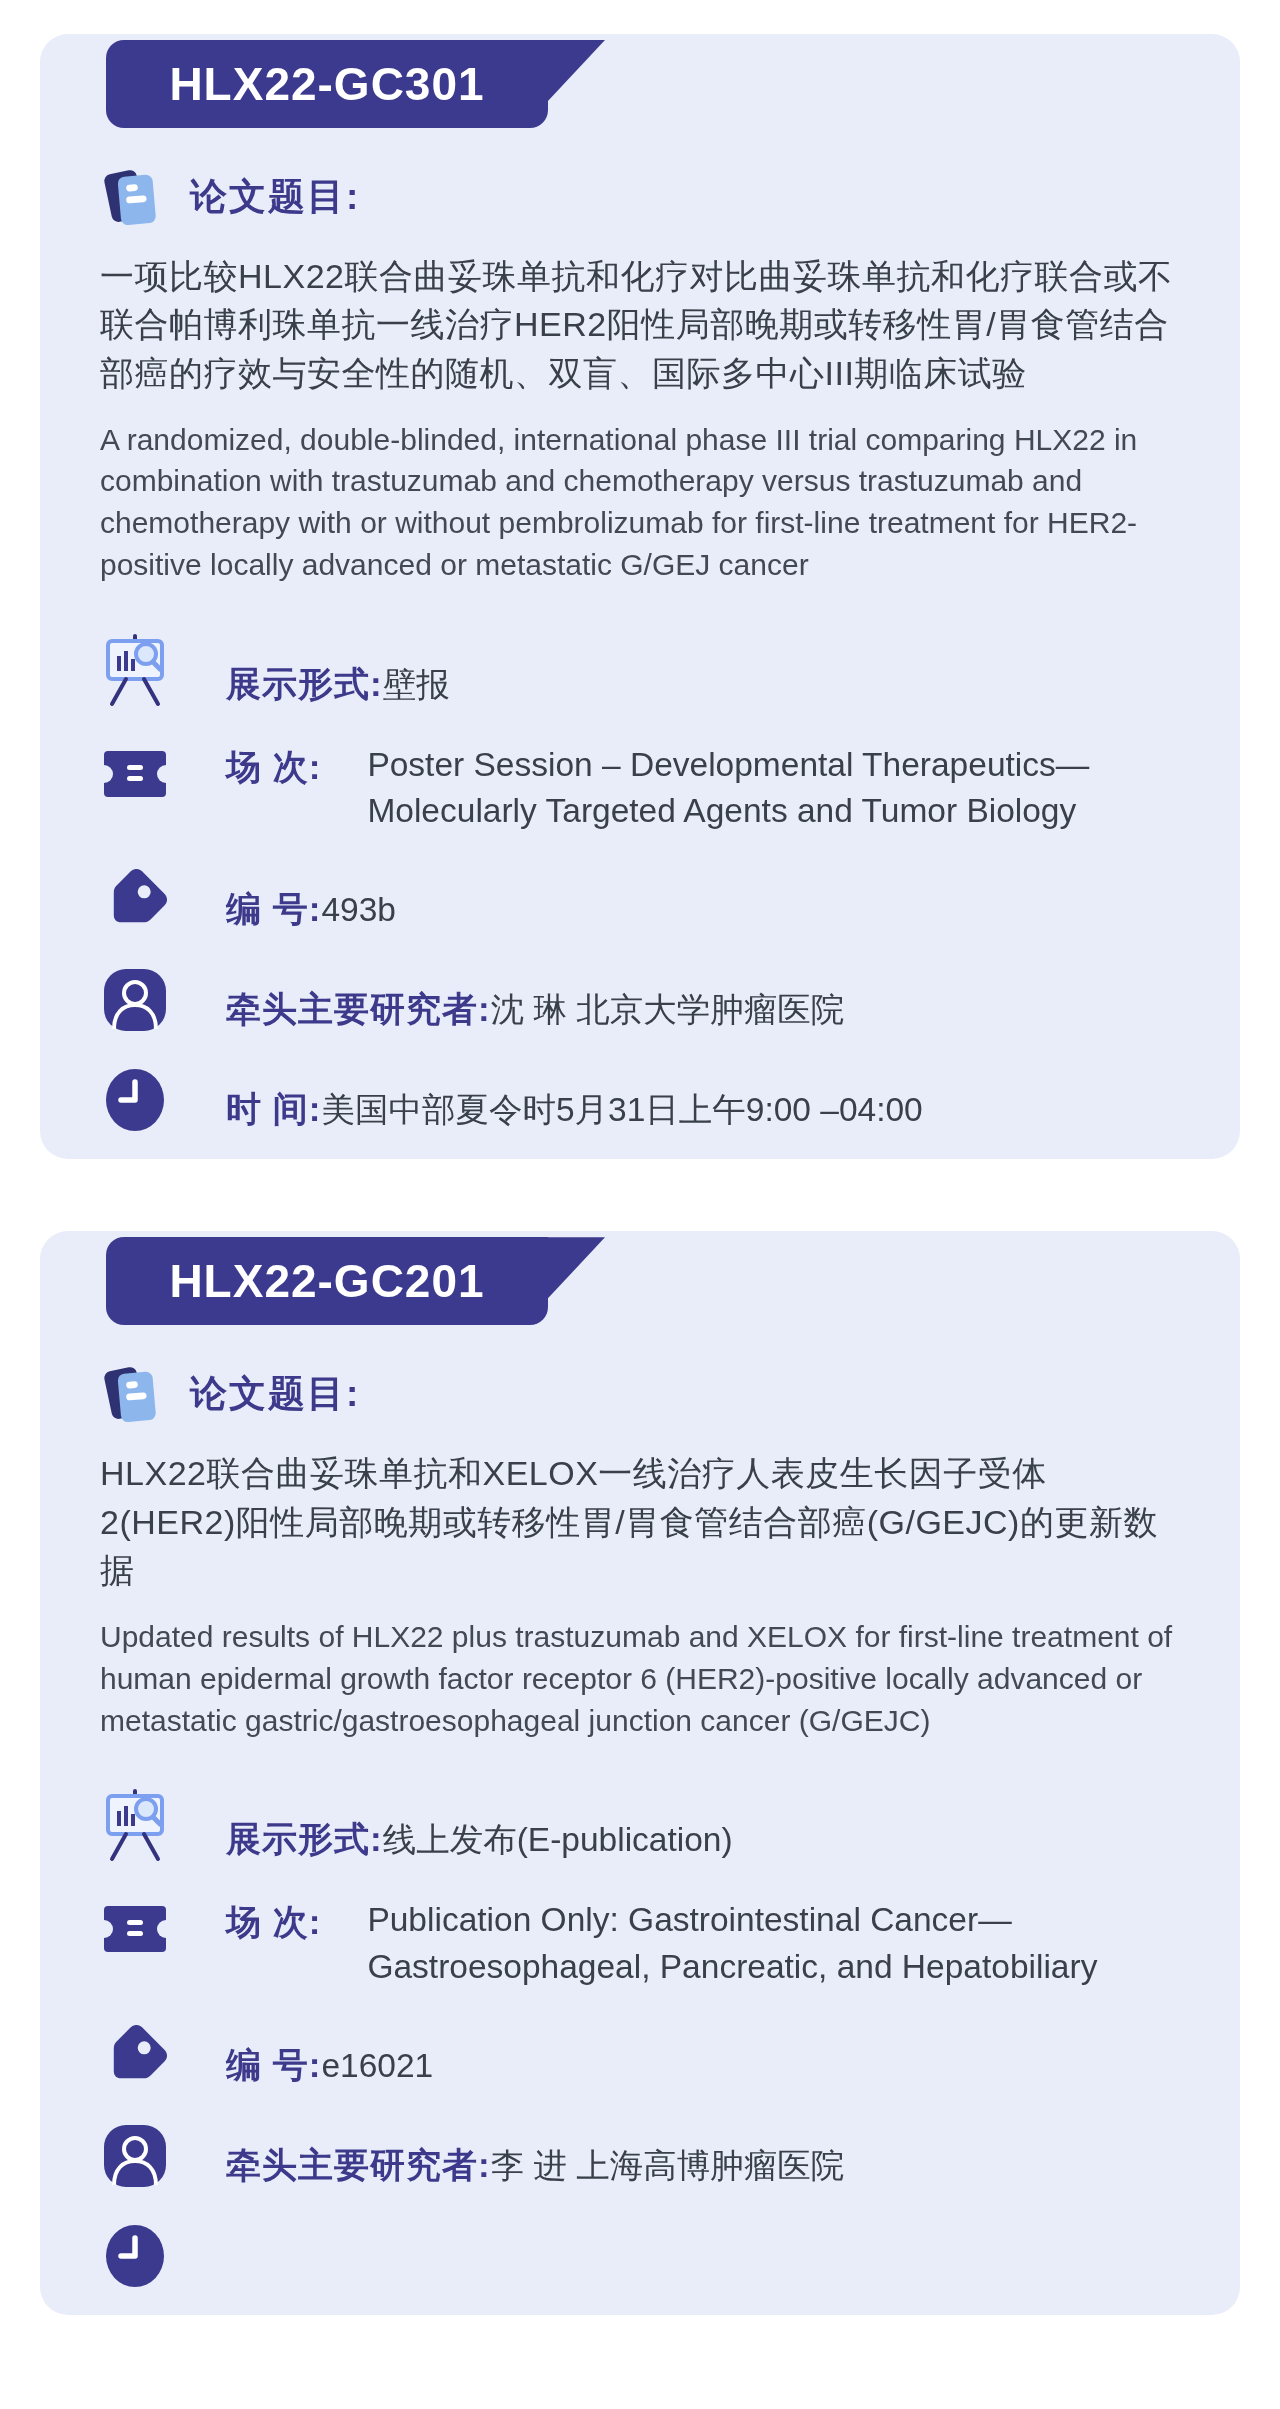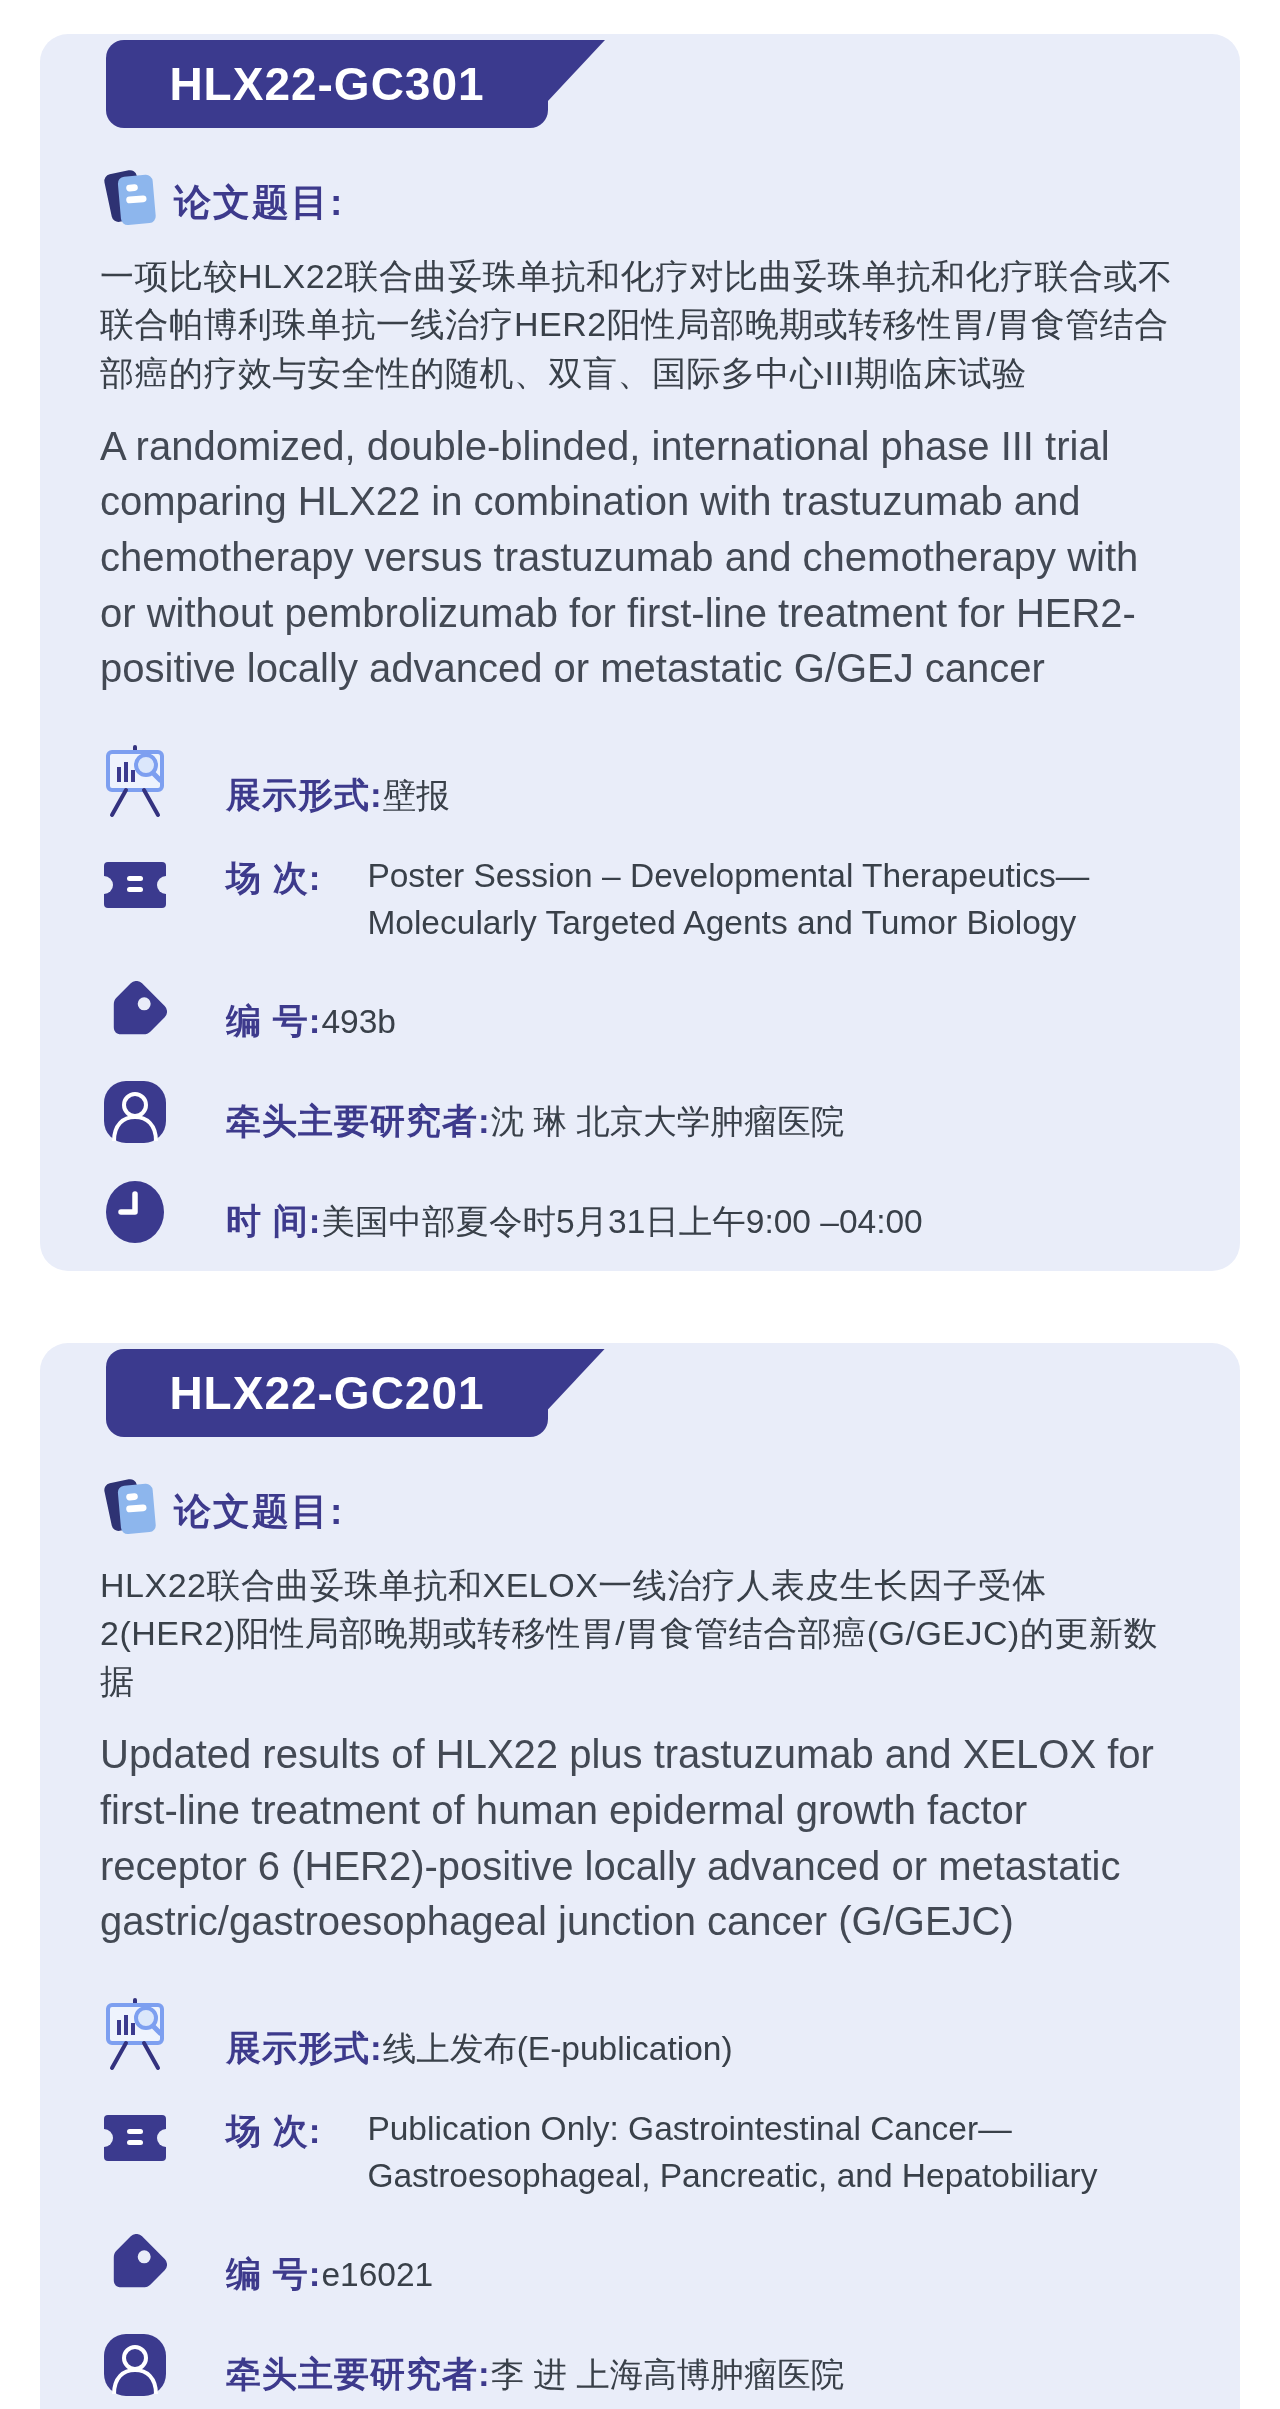--- a/index.html
+++ b/index.html
@@ -13,25 +13,25 @@
   .badge{position:relative;z-index:2;margin-left:66px;width:442px;height:88px;
          background:#3b3a8e;border-radius:18px 0 18px 18px;
          display:flex;align-items:center;justify-content:center}
   .badge::after{content:"";position:absolute;left:calc(100% - 1px);top:0;width:58px;height:62px;
          background:#3b3a8e;clip-path:polygon(0 0,100% 0,0 100%)}
   .badge-text{color:#ffffff;font-size:46px;font-weight:bold;letter-spacing:1px}
 
   .card{position:relative;z-index:1;margin-top:-94px;background:#e9edf9;
         border-radius:28px;padding:132px 58px 26px 60px}
 
-  .paper-row{display:flex;align-items:flex-end;gap:12px}
+  .paper-row{display:flex;align-items:center;gap:28px}
   .paper-label{font-size:37px;font-weight:bold;color:#3d3a8c;letter-spacing:2px}
 
   .zh-title{margin:24px 0 0;font-size:34px;line-height:1.42;color:#394049;letter-spacing:.5px}
-  .en-title{margin:22px 0 0;font-size:40px;line-height:1.39;color:#434954}
+  .en-title{margin:22px 0 0;font-size:30px;line-height:1.39;color:#434954}
 
   .rows{margin-top:46px}
   .row{display:flex;align-items:flex-end;margin-top:34px}
   .row:first-child{margin-top:0}
   .icon-box{flex:none;width:70px;display:flex;justify-content:center}
   .row-text{margin-left:56px;font-size:33.5px;color:#394049}
   .row-text b{font-size:35px;color:#3d3a8c;letter-spacing:1px}
 
   .row.session{align-items:flex-start}
   .row.session .icon-box{margin-top:6px}

